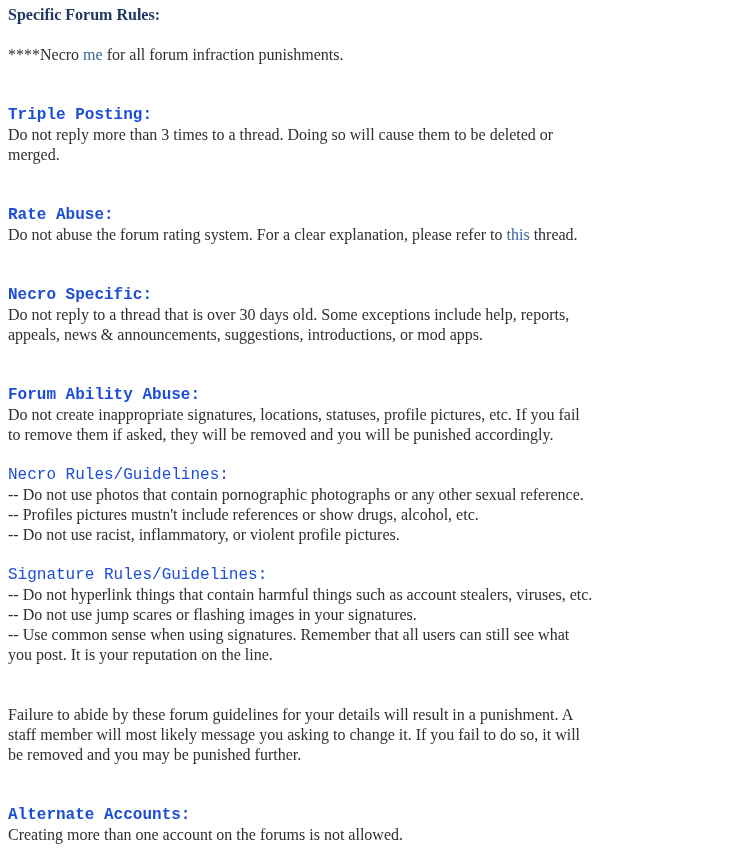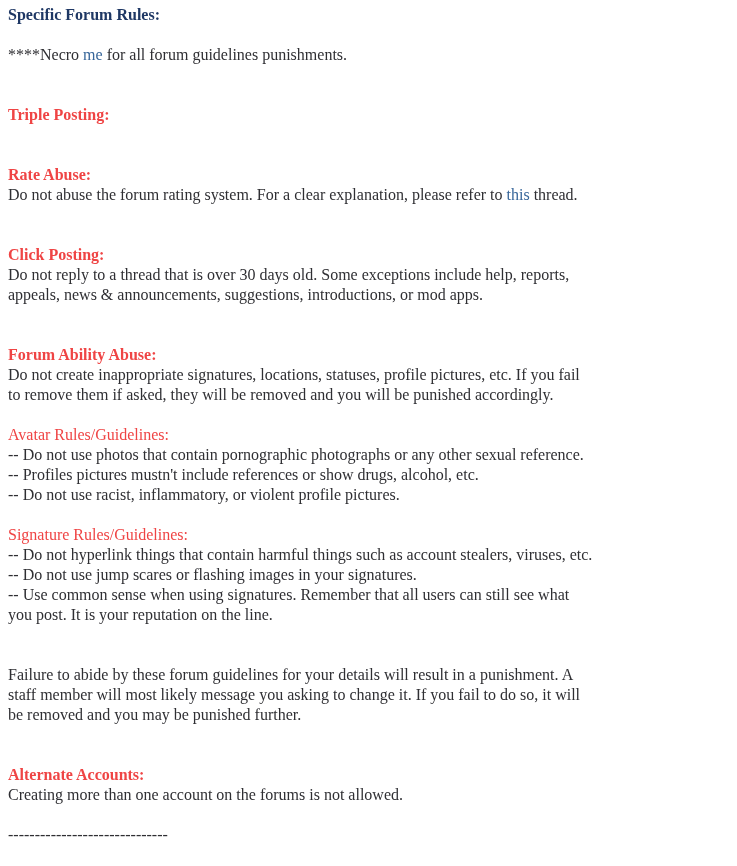--- a/index.html
+++ b/index.html
@@ -23,50 +23,51 @@
     line-height: 20px;
     color: #2f2f33;
   }
   .doc p {
     margin: 0;
     padding: 0;
   }
   .gap1 { margin-top: 20px !important; }
   .gap2 { margin-top: 40px !important; }
   .navy { color: #1e3764; }
-  .red  { color: #ef4444; }
+  .red  { color: #1d4ed8; font-family: Liberation Mono, monospace; }
   .bold { font-weight: bold; }
   a.link {
     color: #366599;
     font-weight: normal;
     text-decoration: none;
     cursor: pointer;
   }
 </style>
 </head>
 <body>
 
 <div class="doc">
 
   <p class="navy bold">Specific Forum Rules:</p>
 
-  <p class="gap1"><span>****Necro </span><a class="link">me</a><span> for all forum guidelines punishments.</span></p>
+  <p class="gap1"><span>****Necro </span><a class="link">me</a><span> for all forum infraction punishments.</span></p>
 
   <p class="red bold gap2">Triple Posting:</p>
+  <p>Do not reply more than 3 times to a thread. Doing so will cause them to be deleted or merged.</p>
 
   <p class="red bold gap2">Rate Abuse:</p>
   <p><span>Do not abuse the forum rating system. For a clear explanation, please refer to </span><a class="link">this</a><span> thread.</span></p>
 
-  <p class="red bold gap2">Click Posting:</p>
+  <p class="red bold gap2">Necro Specific:</p>
   <p>Do not reply to a thread that is over 30 days old. Some exceptions include help, reports, appeals, news &amp; announcements, suggestions, introductions, or mod apps.</p>
 
   <p class="red bold gap2">Forum Ability Abuse:</p>
   <p>Do not create inappropriate signatures, locations, statuses, profile pictures, etc. If you fail to remove them if asked, they will be removed and you will be punished accordingly.</p>
 
-  <p class="red gap1">Avatar Rules/Guidelines:</p>
+  <p class="red gap1">Necro Rules/Guidelines:</p>
   <p>-- Do not use photos that contain pornographic photographs or any other sexual reference.</p>
   <p>-- Profiles pictures mustn't include references or show drugs, alcohol, etc.</p>
   <p>-- Do not use racist, inflammatory, or violent profile pictures.</p>
 
   <p class="red gap1">Signature Rules/Guidelines:</p>
   <p>-- Do not hyperlink things that contain harmful things such as account stealers, viruses, etc.</p>
   <p>-- Do not use jump scares or flashing images in your signatures.</p>
   <p>-- Use common sense when using signatures. Remember that all users can still see what you post. It is your reputation on the line.</p>
 
   <p class="gap2">Failure to abide by these forum guidelines for your details will result in a punishment. A staff member will most likely message you asking to change it. If you fail to do so, it will be removed and you may be punished further.</p>

